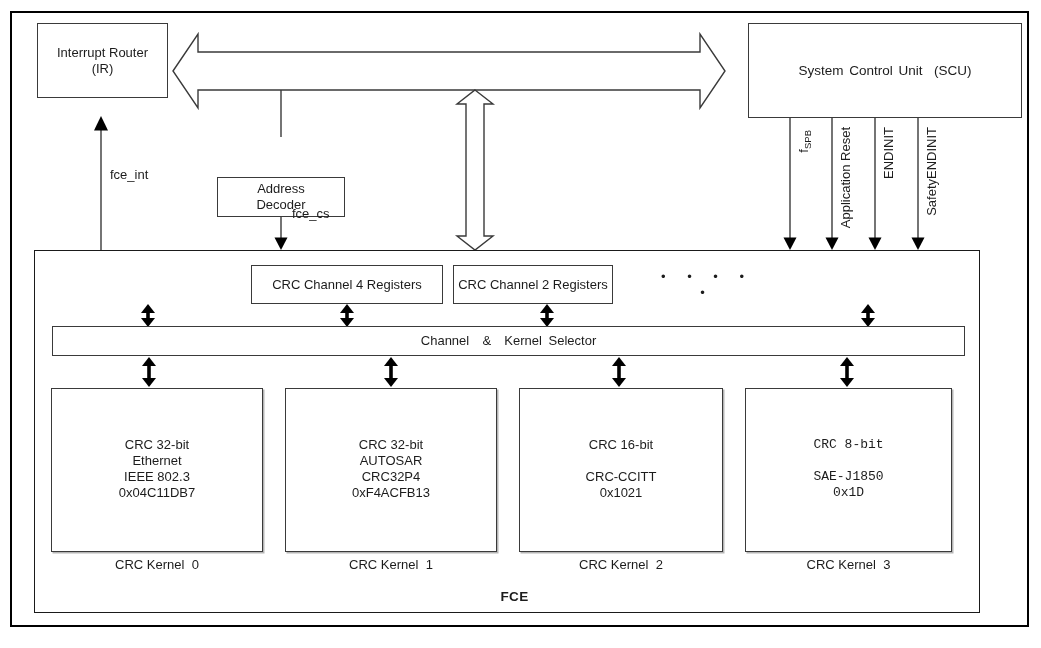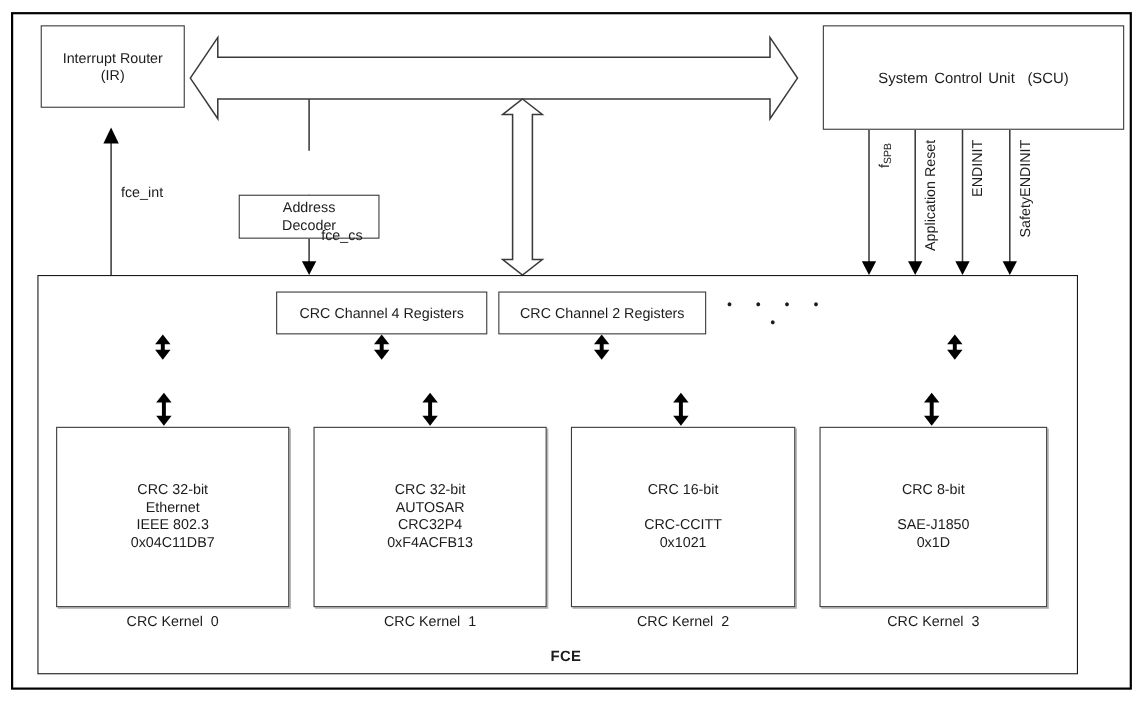--- a/index.html
+++ b/index.html
@@ -136,45 +136,48 @@
   <div class="vlabel" style="left:796px;top:130px;"><span>f</span><sub>SPB</sub></div>
   <div class="vlabel" style="left:838px;top:127px;">Application Reset</div>
   <div class="vlabel" style="left:881px;top:127px;">ENDINIT</div>
   <div class="vlabel" style="left:924px;top:127px;">SafetyENDINIT</div>
 
   <div class="abs fcebox" style="left:34px;top:250px;width:946px;height:363px;"></div>
 
   <div class="abs box" style="left:251px;top:265px;width:192px;height:39px;">
     <div>CRC Channel 4 Registers</div>
   </div>
-  <div class="abs box" style="left:453px;top:265px;width:189px;height:39px;">
+  <div class="abs box" style="left:453px;top:265px;width:160px;height:39px;">
     <div>CRC Channel 2 Registers</div>
   </div>
   <div class="abs dots" style="left:652px;top:265px;width:110px;height:39px;">• • • • •</div>
 
+  <div class="abs box selbar" style="left:52px;top:326px;width:913px;height:30px;">
+    <div>Channel  &amp;  Kernel Selector</div>
+  </div>
 
   <div class="abs box kernel" style="left:51px;top:388px;width:212px;height:164px;">
     <div class="kline">CRC 32-bit</div>
     <div class="kline">Ethernet</div>
     <div class="kline">IEEE 802.3</div>
     <div class="kline">0x04C11DB7</div>
   </div>
   <div class="abs box kernel" style="left:285px;top:388px;width:212px;height:164px;">
     <div class="kline">CRC 32-bit</div>
     <div class="kline">AUTOSAR</div>
     <div class="kline">CRC32P4</div>
     <div class="kline">0xF4ACFB13</div>
   </div>
   <div class="abs box kernel" style="left:519px;top:388px;width:204px;height:164px;">
     <div class="kline">CRC 16-bit</div>
     <div class="kline"></div>
     <div class="kline">CRC-CCITT</div>
     <div class="kline">0x1021</div>
   </div>
-  <div class="abs box kernel" style="left:745px;top:388px;width:207px;height:164px;">
+  <div class="abs box kernel" style="left:745px;top:388px;width:207px;height:164px;font-family:Liberation Mono, monospace;">
     <div class="kline">CRC 8-bit</div>
     <div class="kline"></div>
     <div class="kline">SAE-J1850</div>
     <div class="kline">0x1D</div>
   </div>
 
   <div class="abs caption" style="left:51px;top:557px;width:212px;">CRC Kernel  0</div>
   <div class="abs caption" style="left:285px;top:557px;width:212px;">CRC Kernel  1</div>
   <div class="abs caption" style="left:519px;top:557px;width:204px;">CRC Kernel  2</div>
   <div class="abs caption" style="left:745px;top:557px;width:207px;">CRC Kernel  3</div>

